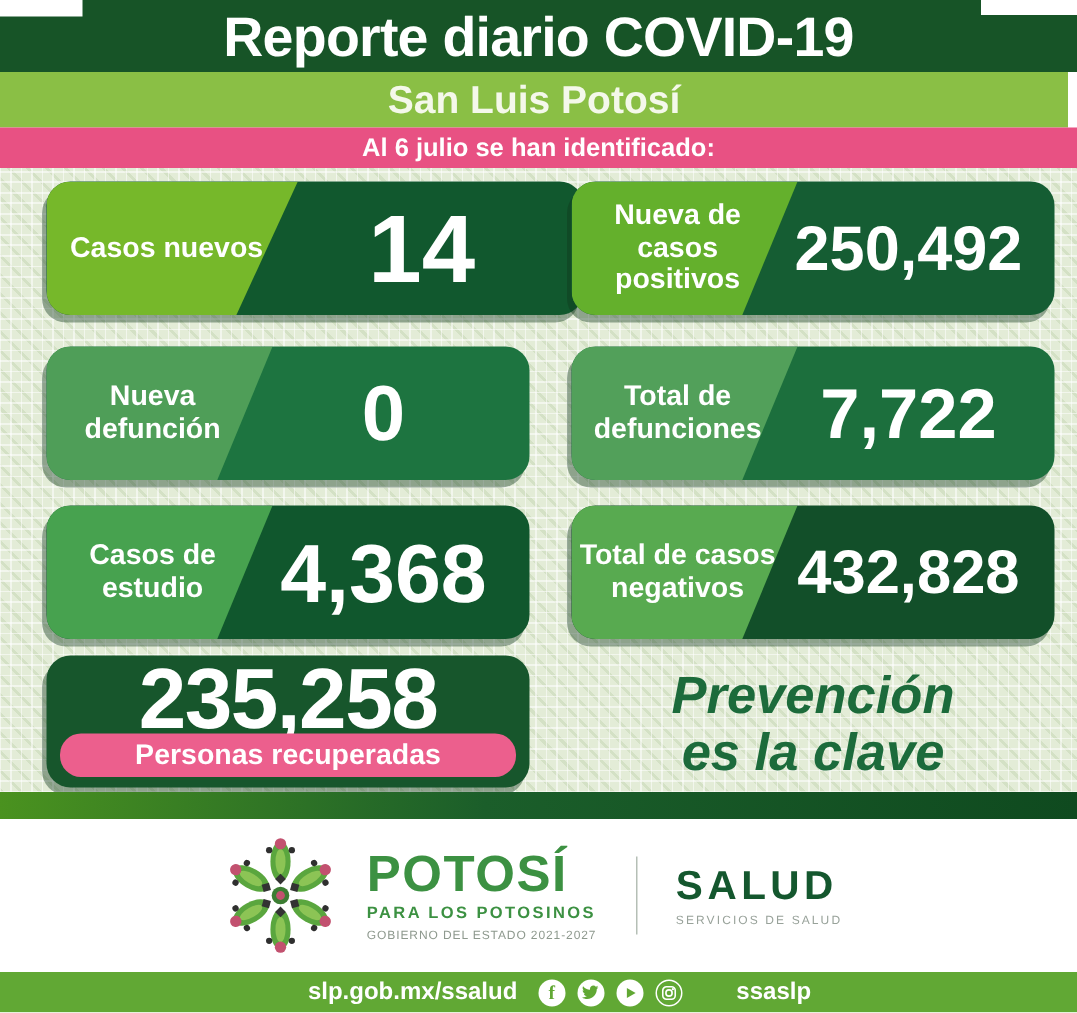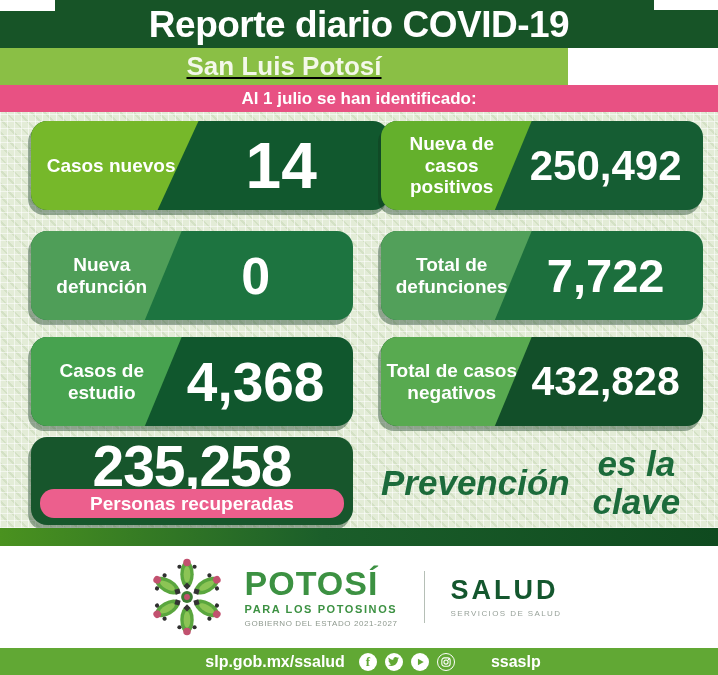--- a/index.html
+++ b/index.html
@@ -13,22 +13,22 @@
     position:absolute;left:0;top:0;width:718px;height:48px;
     background:#175427;display:flex;align-items:center;justify-content:center;
   }
   .band-dark .title{
     color:#ffffff;font-size:37px;font-weight:bold;letter-spacing:-0.5px;margin-top:2px;
   }
   .notch{position:absolute;top:0;background:#ffffff;}
   .notch.left{left:0;width:55px;height:11px;}
   .notch.right{right:0;width:64px;height:10px;}
   .band-light{
-    position:absolute;left:0;top:48px;width:568px;height:37px;
-    background:#8abf45;display:flex;align-items:center;justify-content:center;text-decoration:underline;
+    position:absolute;left:0;top:48px;width:712px;height:37px;
+    background:#8abf45;display:flex;align-items:center;justify-content:center;
   }
   .band-light .subtitle{color:#f4f8ea;font-size:26px;font-weight:bold;}
   .band-pink{
     position:absolute;left:0;top:85px;width:718px;height:27px;
     background:#e85183;display:flex;align-items:center;justify-content:center;
   }
   .band-pink .banner-text{color:#ffffff;font-size:17px;font-weight:bold;}
 
   
   .pattern{
@@ -79,21 +79,21 @@
   }
   .recovered .pink-pill{
     position:absolute;left:9px;right:9px;bottom:7px;height:29px;border-radius:14px;
     background:#ec5f8d;display:flex;align-items:center;justify-content:center;
     color:#ffffff;font-weight:bold;font-size:19px;
   }
 
   
   .slogan{
     position:absolute;left:381px;top:443px;width:322px;height:80px;
-    display:flex;flex-direction:row;align-items:center;justify-content:center;
+    display:flex;flex-direction:column;align-items:center;justify-content:center;
     color:#1c6b3b;font-size:35px;font-weight:bold;font-style:italic;line-height:1.1;
     text-align:center;
   }
 
   
   .strip{
     position:absolute;left:0;top:528px;width:718px;height:18px;
     background:linear-gradient(90deg,#4a921f 0%,#1b5e2a 45%,#0f4a1f 100%);
   }
 
@@ -135,21 +135,21 @@
 
   <div class="band-dark">
     <span class="title">Reporte diario COVID-19</span>
   </div>
   <div class="notch left"></div>
   <div class="notch right"></div>
   <div class="band-light">
     <span class="subtitle">San Luis Potosí</span>
   </div>
   <div class="band-pink">
-    <span class="banner-text">Al 1 julio se han identificado:</span>
+    <span class="banner-text">Al 6 julio se han identificado:</span>
   </div>
 
   <div class="pattern"></div>
 
   <div class="card colL row1 b1">
     <div class="card-label lab1">Casos nuevos</div>
     <div class="card-value v14">14</div>
   </div>
   <div class="card colR row1 b2">
     <div class="card-label lab2">Nueva de casos positivos</div>

